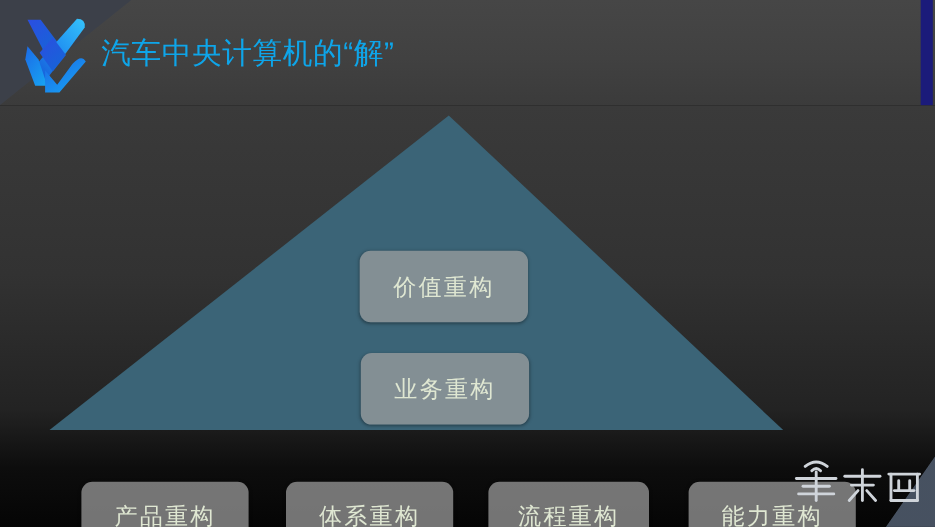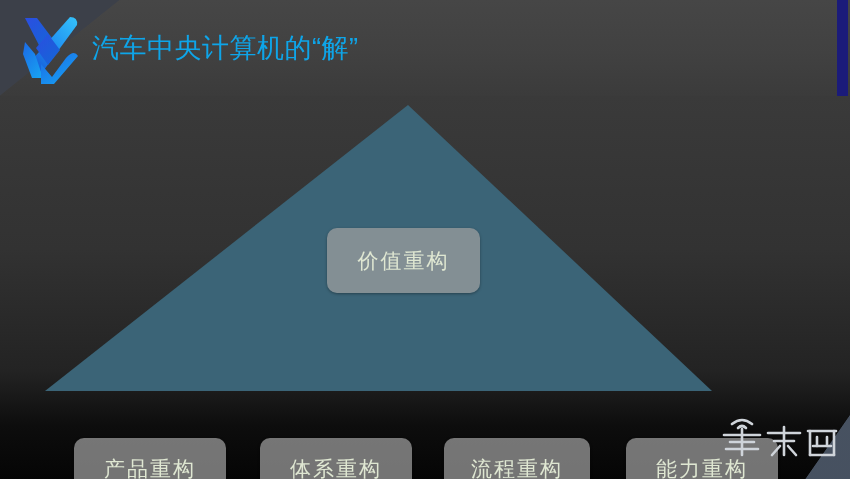--- a/index.html
+++ b/index.html
@@ -175,20 +175,23 @@
   <div class="stage">
 
     <svg class="pyramid" viewBox="0 0 850 383" xmlns="http://www.w3.org/2000/svg">
       <polygon points="408,9 712,295 45,295" fill="#3b6477"></polygon>
     </svg>
 
     <div class="node node-tier1">
       <span class="node-label">价值重构</span>
     </div>
 
+    <div class="node node-tier2">
+      <span class="node-label">业务重构</span>
+    </div>
 
     <div class="node node-b1">
       <span class="node-label">产品重构</span>
     </div>
     <div class="node node-b2">
       <span class="node-label">体系重构</span>
     </div>
     <div class="node node-b3">
       <span class="node-label">流程重构</span>
     </div>

